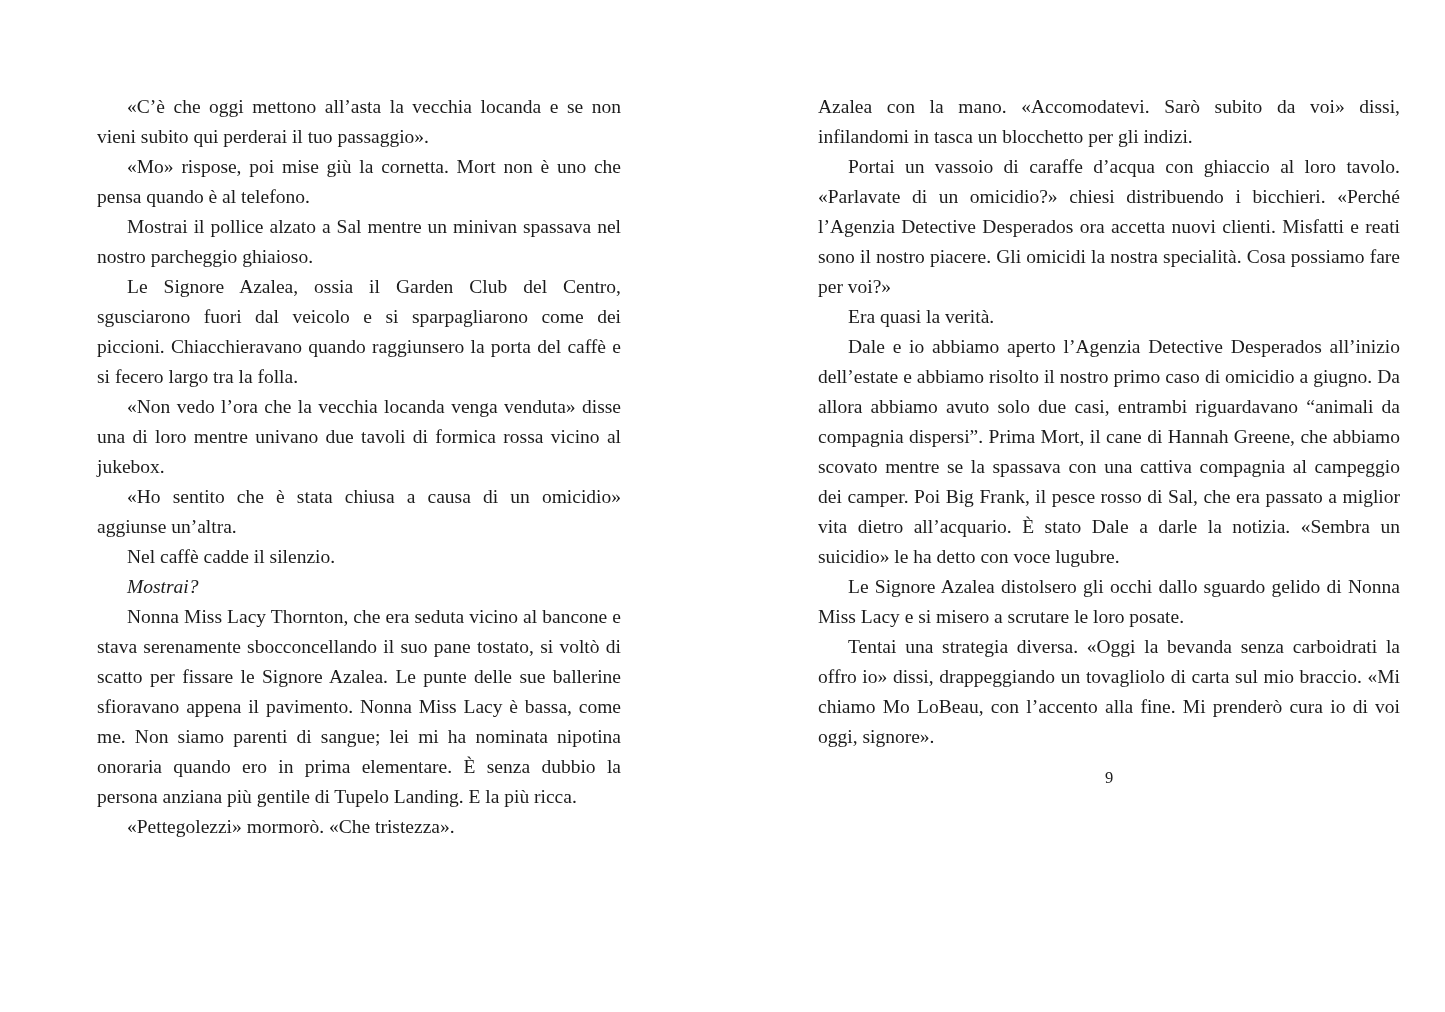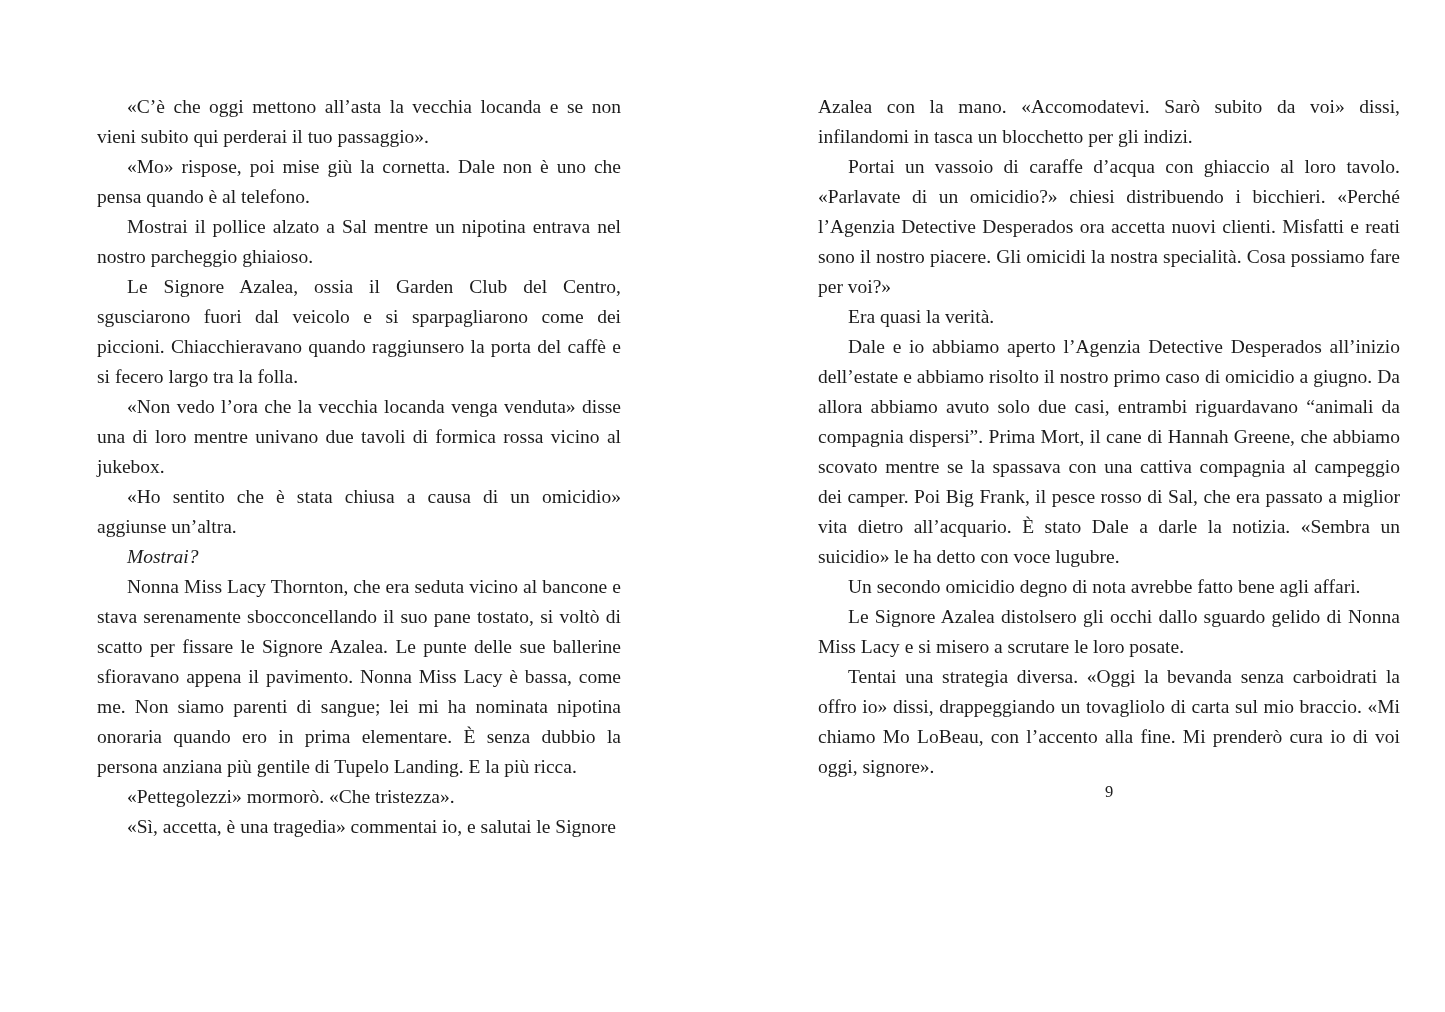--- a/index.html
+++ b/index.html
@@ -46,39 +46,39 @@
   }
 </style>
 </head>
 <body>
 
 <div class="spread">
 
   <div class="page left">
     <div class="page-text">
       <p class="para">«C’è che oggi mettono all’asta la vecchia locanda e se non vieni subito qui perderai il tuo passaggio».</p>
-      <p class="para">«Mo» rispose, poi mise giù la cornetta. Dale non è uno che pensa quando è al telefono.</p>
-      <p class="para">Mostrai il pollice alzato a Sal mentre un nipotina entrava nel nostro parcheggio ghiaioso.</p>
+      <p class="para">«Mo» rispose, poi mise giù la cornetta. Mort non è uno che pensa quando è al telefono.</p>
+      <p class="para">Mostrai il pollice alzato a Sal mentre un minivan spassava nel nostro parcheggio ghiaioso.</p>
       <p class="para">Le Signore Azalea, ossia il Garden Club del Centro, sgusciarono fuori dal veicolo e si sparpagliarono come dei piccioni. Chiacchieravano quando raggiunsero la porta del caffè e si fecero largo tra la folla.</p>
       <p class="para">«Non vedo l’ora che la vecchia locanda venga venduta» disse una di loro mentre univano due tavoli di formica rossa vicino al jukebox.</p>
       <p class="para">«Ho sentito che è stata chiusa a causa di un omicidio» aggiunse un’altra.</p>
+      <p class="para">Nel caffè cadde il silenzio.</p>
       <p class="para italic">Mostrai?</p>
       <p class="para">Nonna Miss Lacy Thornton, che era seduta vicino al bancone e stava serenamente sbocconcellando il suo pane tostato, si voltò di scatto per fissare le Signore Azalea. Le punte delle sue ballerine sfioravano appena il pavimento. Nonna Miss Lacy è bassa, come me. Non siamo parenti di sangue; lei mi ha nominata nipotina onoraria quando ero in prima elementare. È senza dubbio la persona anziana più gentile di Tupelo Landing. E la più ricca.</p>
       <p class="para">«Pettegolezzi» mormorò. «Che tristezza».</p>
       <p class="para">«Sì, accetta, è una tragedia» commentai io, e salutai le Signore</p>
     </div>
     <div class="page-number">8</div>
   </div>
 
   <div class="page right">
     <div class="page-text">
       <p class="para no-indent">Azalea con la mano. «Accomodatevi. Sarò subito da voi» dissi, infilandomi in tasca un blocchetto per gli indizi.</p>
       <p class="para">Portai un vassoio di caraffe d’acqua con ghiaccio al loro tavolo. «Parlavate di un omicidio?» chiesi distribuendo i bicchieri. «Perché l’Agenzia Detective Desperados ora accetta nuovi clienti. Misfatti e reati sono il nostro piacere. Gli omicidi la nostra specialità. Cosa possiamo fare per voi?»</p>
       <p class="para">Era quasi la verità.</p>
       <p class="para">Dale e io abbiamo aperto l’Agenzia Detective Desperados all’inizio dell’estate e abbiamo risolto il nostro primo caso di omicidio a giugno. Da allora abbiamo avuto solo due casi, entrambi riguardavano “animali da compagnia dispersi”. Prima Mort, il cane di Hannah Greene, che abbiamo scovato mentre se la spassava con una cattiva compagnia al campeggio dei camper. Poi Big Frank, il pesce rosso di Sal, che era passato a miglior vita dietro all’acquario. È stato Dale a darle la notizia. «Sembra un suicidio» le ha detto con voce lugubre.</p>
-      <p class="para">Un secondo omicidio degno di nota avrebbe fatto bene agli affari.</p>
       <p class="para">Le Signore Azalea distolsero gli occhi dallo sguardo gelido di Nonna Miss Lacy e si misero a scrutare le loro posate.</p>
       <p class="para">Tentai una strategia diversa. «Oggi la bevanda senza carboidrati la offro io» dissi, drappeggiando un tovagliolo di carta sul mio braccio. «Mi chiamo Mo LoBeau, con l’accento alla fine. Mi prenderò cura io di voi oggi, signore».</p>
     </div>
     <div class="page-number">9</div>
   </div>
 
 </div>
 
 </body></html>

